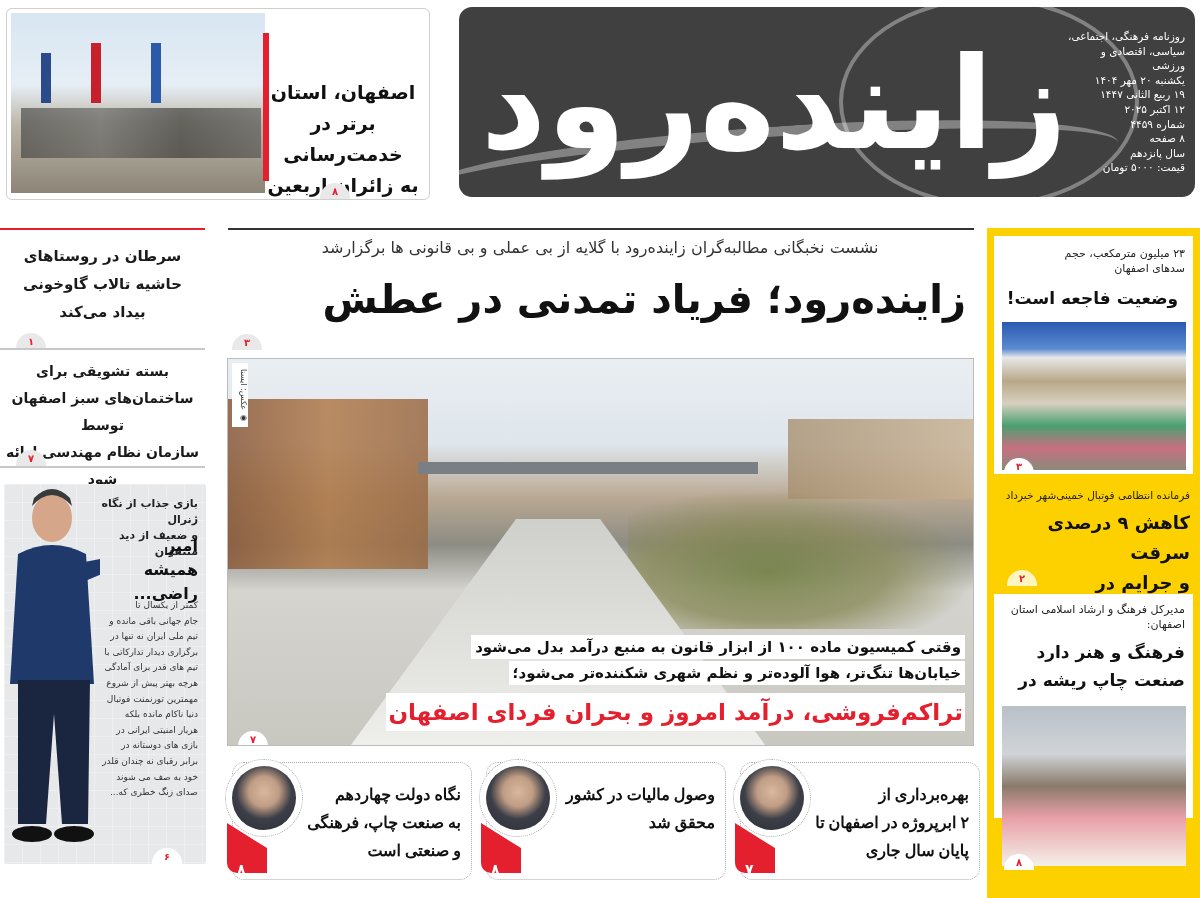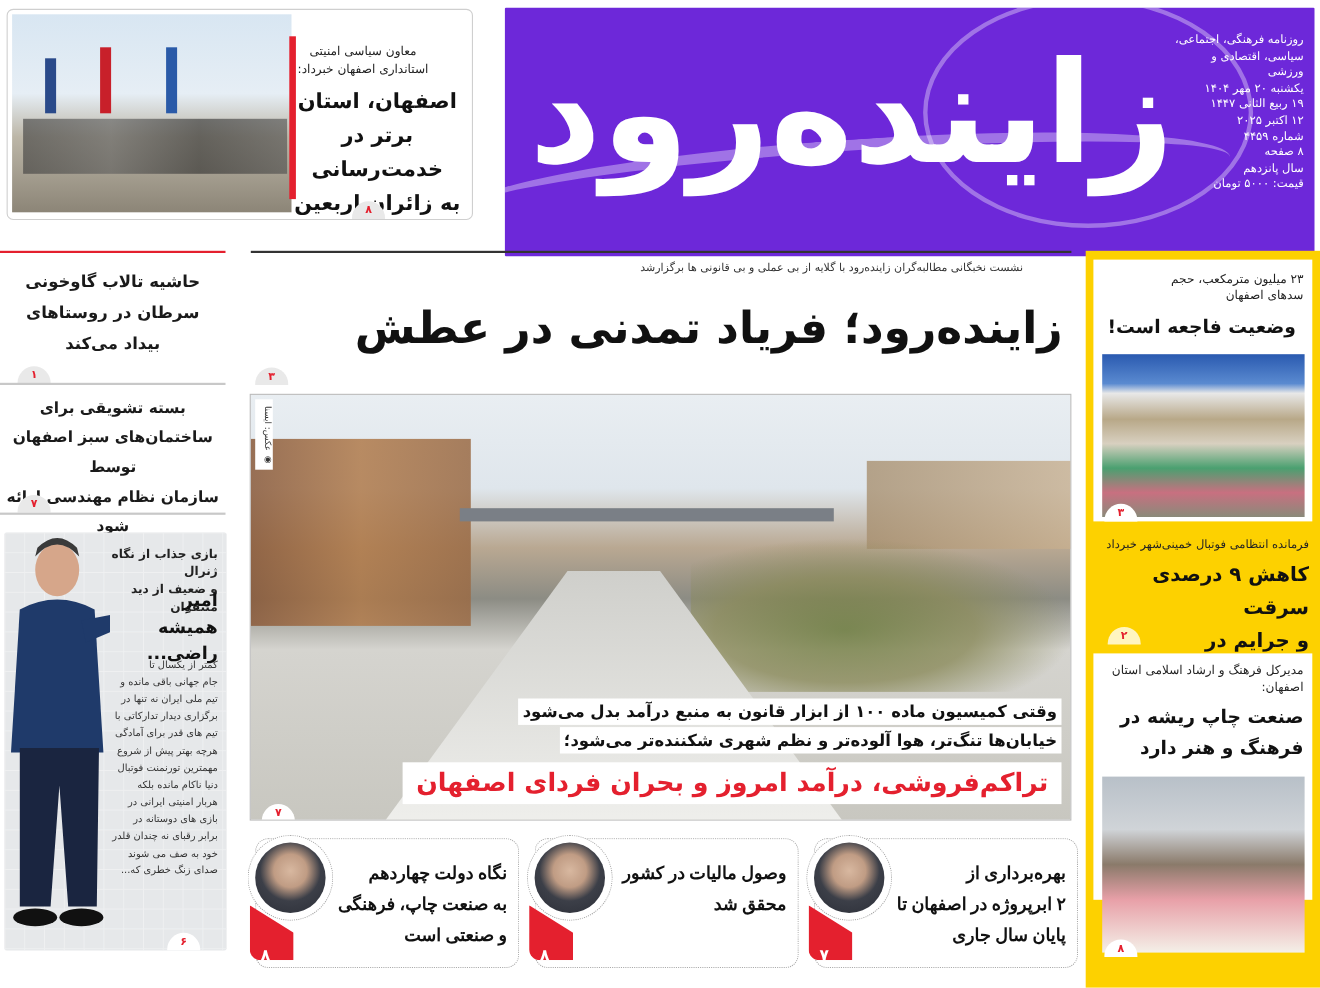--- a/index.html
+++ b/index.html
@@ -1,55 +1,55 @@
 <!DOCTYPE html>
 <html><head>
 <meta charset="utf-8">
 <style>
   * { box-sizing: border-box; margin: 0; padding: 0; }
   body { width: 1200px; height: 898px; background: #ffffff; font-family: "DejaVu Sans", sans-serif; position: relative; overflow: hidden; direction: rtl; }
   .abs { position: absolute; }
   .photo { overflow: hidden; }
 
   
-  #masthead { left: 459px; top: 7px; width: 736px; height: 226px; background: #6d28d9; border-radius: 1px; overflow: hidden; }
+  #masthead { left: 459px; top: 7px; width: 736px; height: 190px; background: #404040; border-radius: 13px; overflow: hidden; }
   #masthead .swoosh1 { position: absolute; left: -40px; top: 120px; width: 700px; height: 80px; border-top: 10px solid rgba(255,255,255,0.35); border-radius: 50%; transform: rotate(-4deg); }
   #masthead .ring { position: absolute; left: 380px; top: -10px; width: 300px; height: 210px; border: 4px solid rgba(255,255,255,0.35); border-radius: 50%; }
   #masthead .logo { position: absolute; left: 20px; top: 12px; width: 590px; height: 170px; color: #ffffff; font-family: "DejaVu Sans", sans-serif; font-weight: bold; font-size: 128px; line-height: 170px; text-align: center; letter-spacing: -4px; }
   #masthead .meta { position: absolute; right: 10px; top: 22px; width: 120px; color: #ffffff; font-size: 10.5px; line-height: 14.6px; text-align: right; }
 
   
   #top-teaser { left: 6px; top: 8px; width: 424px; height: 192px; border: 1px solid #cfcfcf; border-radius: 6px; background: #fff; overflow: hidden; }
   #top-teaser .photo { position: absolute; left: 4px; top: 4px; width: 254px; height: 180px; background: linear-gradient(180deg,#d8e6f2 0%,#e6eef5 40%,#bcb6a7 62%,#8c8577 100%); }
   #top-teaser .redbar { position: absolute; left: 256px; top: 24px; width: 6px; height: 148px; background: #e4202e; }
   #top-teaser .kicker { position: absolute; right: 24px; top: 30px; width: 150px; font-size: 11px; line-height: 16px; text-align: center; color: #222; }
   #top-teaser .title { position: absolute; right: 6px; top: 68px; width: 160px; font-size: 19px; font-weight: bold; line-height: 31px; text-align: center; color: #111; }
 
   .pagebadge { position: absolute; width: 30px; height: 16px; background: #e9e9e9; border-radius: 15px 15px 0 0; color: #e4202e; font-size: 10px; font-weight: bold; text-align: center; line-height: 18px; }
 
   
   .lc-rule { position: absolute; left: 0; width: 205px; height: 2px; }
   .lc-item { position: absolute; left: 0; width: 205px; text-align: center; font-weight: bold; color: #1a1a1a; }
 
   
   #main-head { left: 228px; top: 228px; width: 746px; height: 124px; border-top: 2px solid #333; }
-  #main-head .kicker { position: absolute; right: 44px; top: 8px; width: 660px; font-size: 10px; color: #333; }
+  #main-head .kicker { position: absolute; right: 44px; top: 8px; width: 660px; font-size: 16px; color: #333; text-align: center; }
   #main-head .title { position: absolute; right: 8px; top: 34px; width: 730px; font-size: 40px; font-weight: bold; color: #111; text-align: right; letter-spacing: -1px; line-height: 70px; }
 
   
   #main-photo { left: 227px; top: 358px; width: 747px; height: 388px; background: linear-gradient(180deg,#e9eef2 0%,#dfe6ec 22%,#b9a892 36%,#8c8c84 48%,#d5d4cf 60%,#c8c7c0 100%); border: 1px solid #bbb; overflow: hidden; }
   #main-photo .road { position: absolute; left: 120px; top: 160px; width: 420px; height: 230px; background: linear-gradient(180deg,#cfcfcb,#efefec); clip-path: polygon(40% 0, 60% 0, 100% 100%, 0 100%); }
   #main-photo .trees { position: absolute; left: 400px; top: 130px; width: 350px; height: 140px; background: radial-gradient(ellipse at 40% 60%, #6a7a3a 0%, #8a8a5a 40%, transparent 70%); opacity: 0.8; }
   #main-photo .bldg-l { position: absolute; left: 0; top: 40px; width: 200px; height: 170px; background: linear-gradient(90deg,#8a5a3a,#b07a4a 50%,#9a6a44); opacity: 0.85; }
   #main-photo .bldg-r { position: absolute; left: 560px; top: 60px; width: 187px; height: 80px; background: linear-gradient(90deg,#a89070,#c8b090); opacity: 0.8; }
   #main-photo .bridge { position: absolute; left: 190px; top: 103px; width: 340px; height: 12px; background: #7a7f86; }
   #main-photo .credit { position: absolute; left: 4px; top: 4px; width: 16px; height: 64px; background: #fff; font-size: 8px; color: #333; writing-mode: vertical-rl; text-align: center; }
   #main-photo .sub1 { position: absolute; right: 8px; top: 276px; background: #fff; padding: 0 4px; font-size: 15px; font-weight: bold; color: #111; line-height: 24px; }
   #main-photo .sub2 { position: absolute; right: 8px; top: 302px; background: #fff; padding: 0 4px; font-size: 15px; font-weight: bold; color: #111; line-height: 24px; }
-  #main-photo .title { position: absolute; right: 8px; top: 334px; background: #fff; padding: 0 12px; font-size: 23px; font-weight: bold; color: #e4202e; line-height: 38px; letter-spacing: -0.5px; }
+  #main-photo .title { position: absolute; right: 8px; top: 334px; background: #fff; padding: 0 2px; font-size: 23px; font-weight: bold; color: #e4202e; line-height: 38px; letter-spacing: -0.5px; }
 
   
   .bottom-box { position: absolute; top: 762px; width: 240px; height: 118px; border: 1.5px dotted #aaa; border-radius: 12px; }
   .bottom-box .circle { position: absolute; left: -8px; top: -4px; width: 78px; height: 78px; border-radius: 50%; border: 1.5px dotted #aaa; background: #fff; overflow: hidden; }
   .bottom-box .face { position: absolute; left: 6px; top: 6px; width: 64px; height: 64px; border-radius: 50%; background: radial-gradient(circle at 50% 40%, #d8b8a0 0%, #c09c84 30%, #3c3f48 55%, #2a2d36 100%); }
   .bottom-box .flag { position: absolute; left: -6px; top: 60px; width: 40px; height: 50px; background: #e4202e; border-radius: 0 0 0 10px; clip-path: polygon(0 0, 100% 50%, 100% 100%, 0 100%); }
   .bottom-box .num { position: absolute; left: 4px; bottom: 2px; color: #fff; font-size: 14px; font-weight: bold; }
   .bottom-box .title { position: absolute; right: 10px; top: 18px; width: 160px; font-size: 16px; font-weight: bold; line-height: 28px; text-align: right; color: #111; font-family: Liberation Serif, serif; }
 
   
@@ -90,36 +90,32 @@
 </div>
 
 <div id="top-teaser" class="abs">
   <div class="photo">
     <div style="position:absolute;left:30px;top:40px;width:10px;height:50px;background:#2a4a8a;"></div>
     <div style="position:absolute;left:80px;top:30px;width:10px;height:60px;background:#c8202a;"></div>
     <div style="position:absolute;left:140px;top:30px;width:10px;height:60px;background:#2a5aa8;"></div>
     <div style="position:absolute;left:10px;top:95px;width:240px;height:50px;background:linear-gradient(90deg,#3a3a3a,#5a5a5a,#2a2a2a,#4a4a4a);opacity:0.6;"></div>
   </div>
   <div class="redbar"></div>
-  <div class="kicker">
-    <div>معاون سیاسی امنیتی</div>
-    <div>استانداری اصفهان خبرداد:</div>
-  </div>
   <div class="title">
     <div>اصفهان، استان</div>
     <div>برتر در خدمت‌رسانی</div>
     <div>به زائران اربعین</div>
   </div>
   <div class="pagebadge" style="left:313px;top:174px;">۸</div>
 </div>
 
 <div class="lc-rule" style="top:228px;background:#e4202e;"></div>
 <div class="lc-item" style="top:242px;font-size:15px;line-height:28px;">
+  <div>سرطان در روستاهای</div>
   <div>حاشیه تالاب گاوخونی</div>
-  <div>سرطان در روستاهای</div>
   <div>بیداد می‌کند</div>
 </div>
 <div class="pagebadge" style="left:16px;top:333px;">۱</div>
 <div class="lc-rule" style="top:348px;background:#c8c8c8;"></div>
 <div class="lc-item" style="top:358px;font-size:14px;line-height:27px;">
   <div>بسته تشویقی برای</div>
   <div>ساختمان‌های سبز اصفهان توسط</div>
   <div>سازمان نظام مهندسی ارائه شود</div>
 </div>
 <div class="pagebadge" style="left:16px;top:450px;">۷</div>
@@ -238,19 +234,19 @@
       <div>و جرایم در خمینی‌شهر</div>
     </div>
     <div class="pagebadge" style="left:20px;top:84px;background:#fff5c0;">۲</div>
   </div>
   <div class="rc-card" style="top:366px;height:224px;">
     <div class="kicker" style="top:8px;">
       <div>مدیرکل فرهنگ و ارشاد اسلامی استان</div>
       <div>اصفهان:</div>
     </div>
     <div class="title" style="top:44px;">
+      <div>فرهنگ و هنر دارد</div>
       <div>صنعت چاپ ریشه در</div>
-      <div>فرهنگ و هنر دارد</div>
     </div>
     <div class="photo" style="position:absolute;left:8px;top:112px;width:184px;height:160px;background:linear-gradient(180deg,#b8c0c8 0%,#d0d4d8 30%,#8a7a6a 50%,#e8a0a8 70%,#f4f0e8 100%);"></div>
     <div class="pagebadge" style="left:10px;top:260px;background:#fff;">۸</div>
   </div>
 </div>
 
 </body></html>

